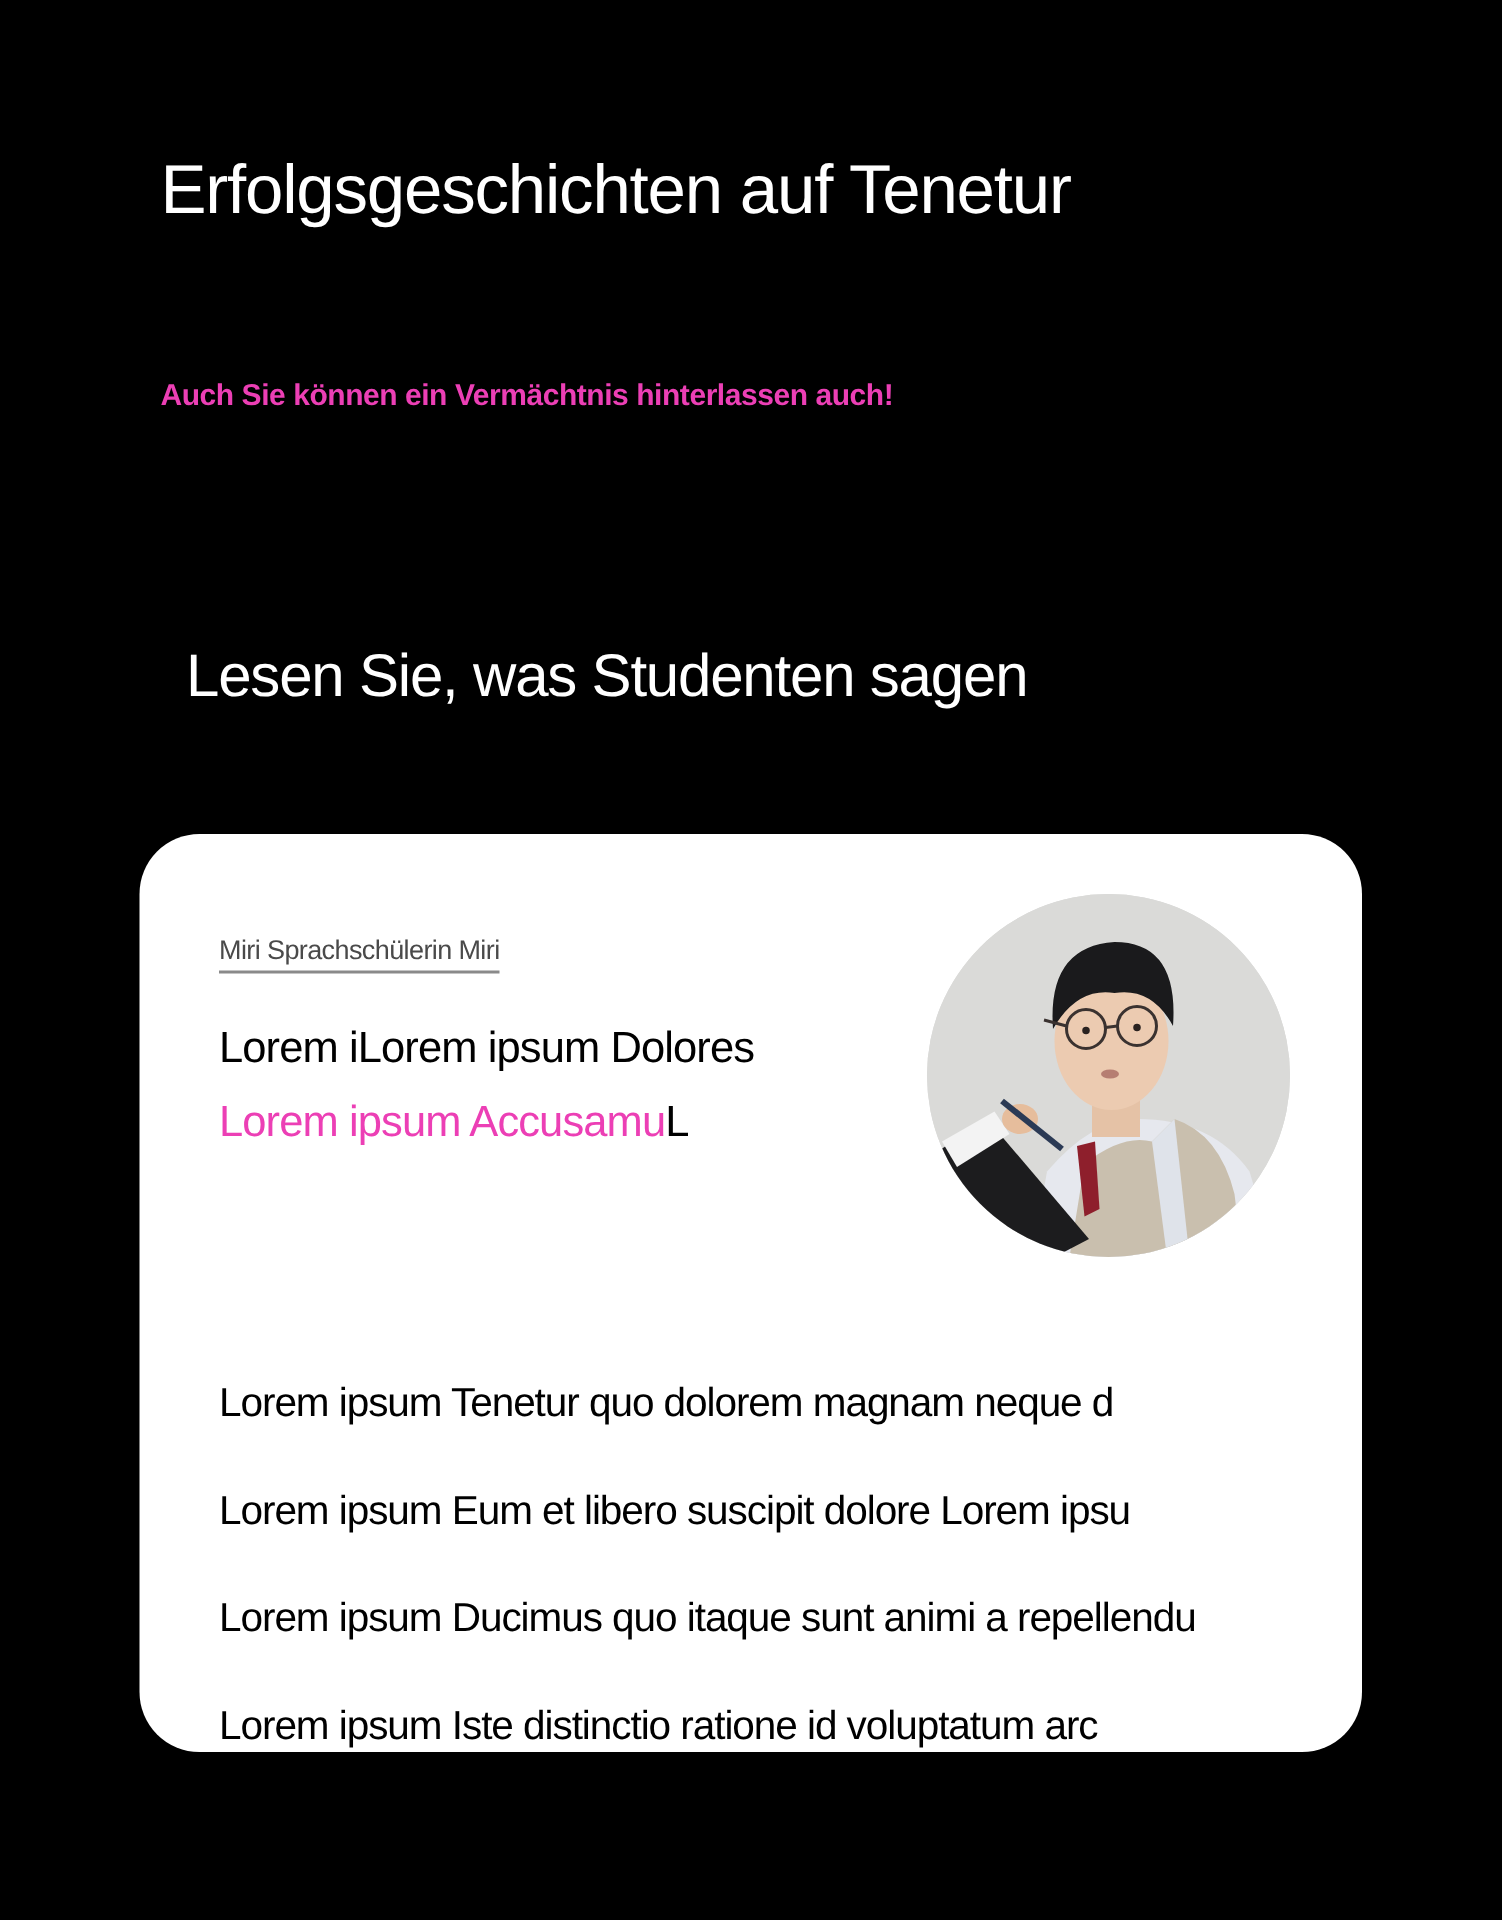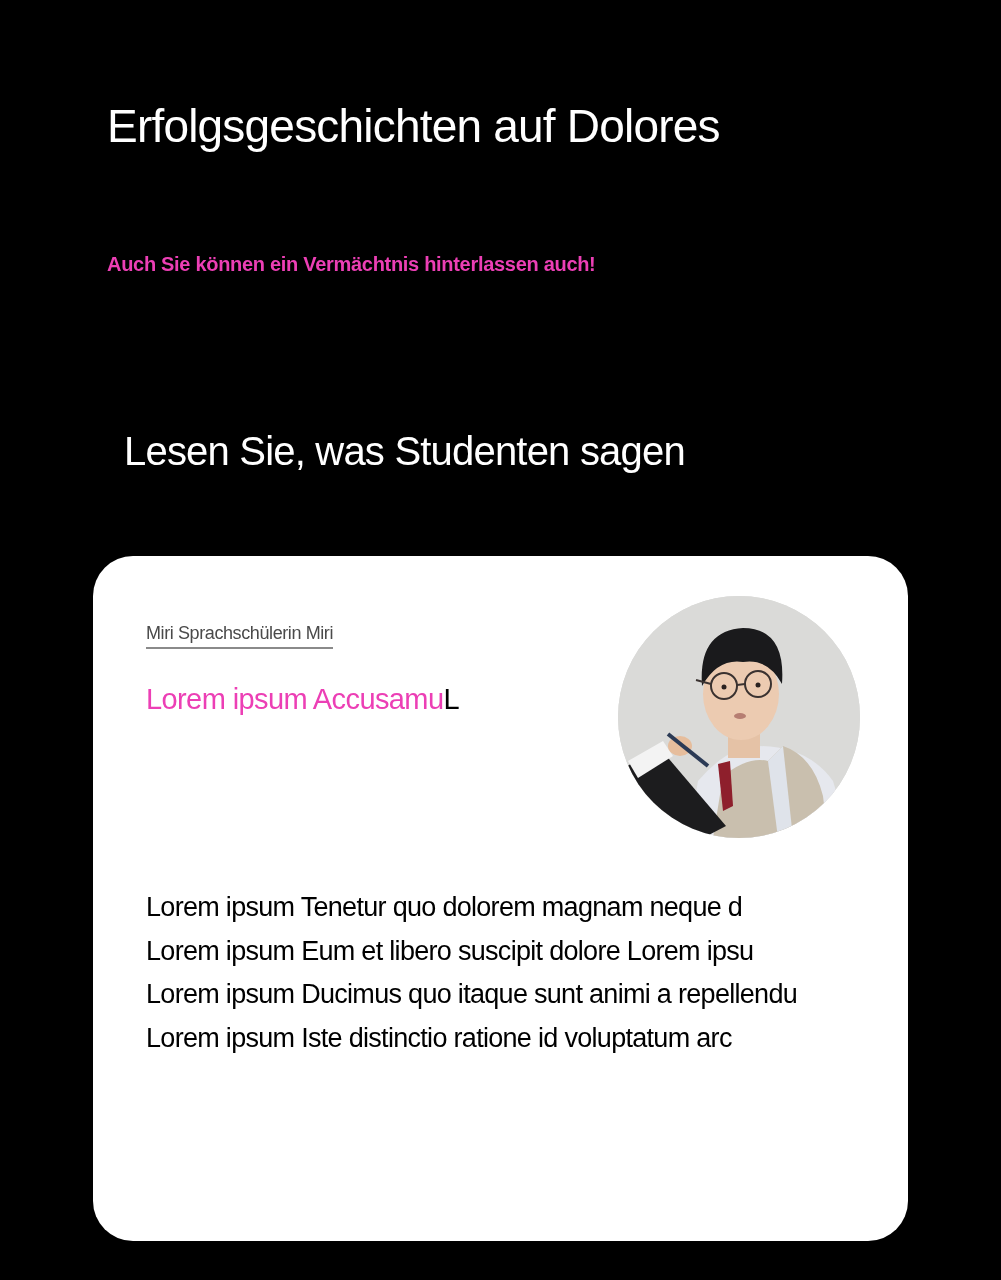--- a/index.html
+++ b/index.html
@@ -46,21 +46,21 @@
     line-height: 54px;
     color: #ffffff;
     white-space: nowrap;
     margin-left: 17px;
   }
   .card {
     position: absolute;
     left: 93px;
     top: 556px;
     width: 815px;
-    height: 685px;
+    height: 612px;
     background: #ffffff;
     border-radius: 40px;
     color: #000000;
   }
   .student-name {
     position: absolute;
     left: 53px;
     top: 65px;
     font-size: 18px;
     line-height: 24px;
@@ -98,36 +98,37 @@
   .body-text {
     position: absolute;
     left: 53px;
     top: 330px;
     width: 720px;
     font-size: 27px;
     line-height: 43.5px;
     letter-spacing: -0.7px;
     color: #000000;
   }
-  .body-text .line { display: block; white-space: nowrap; }
+  .body-text .line { display: block; white-space: nowrap; margin-top: 28px; }
 </style>
 </head>
 <body>
 
-<h1 class="page-title">Erfolgsgeschichten auf Dolores</h1>
+<h1 class="page-title">Erfolgsgeschichten auf Tenetur</h1>
 
 <p class="tagline">Auch Sie können ein Vermächtnis hinterlassen auch!</p>
 
 <h2 class="section-heading">Lesen Sie, was Studenten sagen</h2>
 
 <section class="card">
 
   <a class="student-name">Miri Sprachschülerin Miri</a>
 
   <div class="quote">
+    <span class="line">Lorem iLorem ipsum Dolores</span>
     <span class="line"><span class="highlight">Lorem ipsum Accusamu</span><span>L</span></span>
   </div>
 
   <div class="avatar">
     <svg viewBox="0 0 242 242" xmlns="http://www.w3.org/2000/svg">
       <rect width="242" height="242" fill="#dadad8"></rect>
 
       <path d="M70 242 L80 185 Q110 150 140 150 Q190 150 215 185 L232 242 Z" fill="#e6e8ee"></path>
 
       <path d="M95 242 L105 180 Q130 160 150 165 L165 150 Q195 160 205 200 L210 242 Z" fill="#c9bfae"></path>

